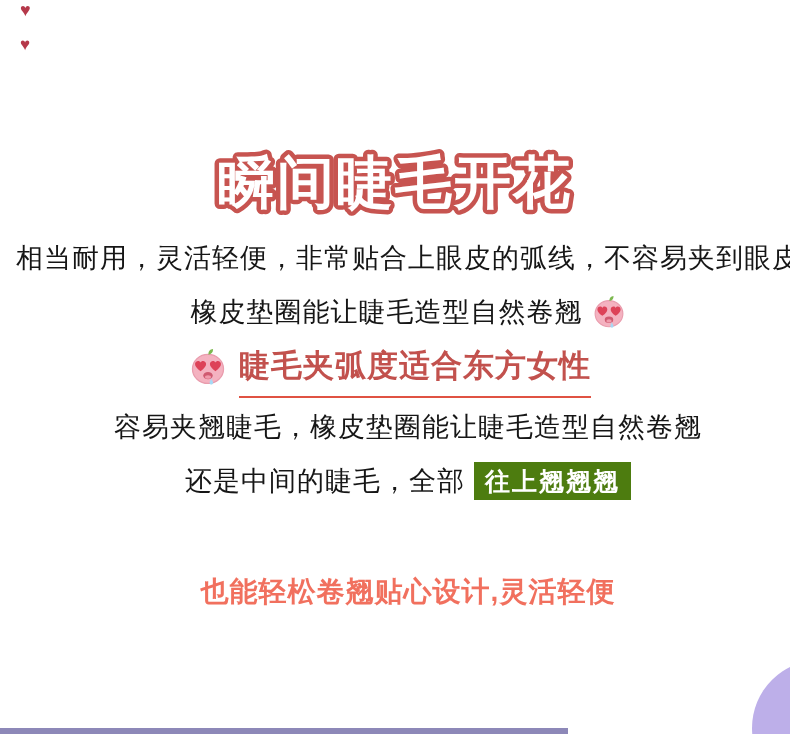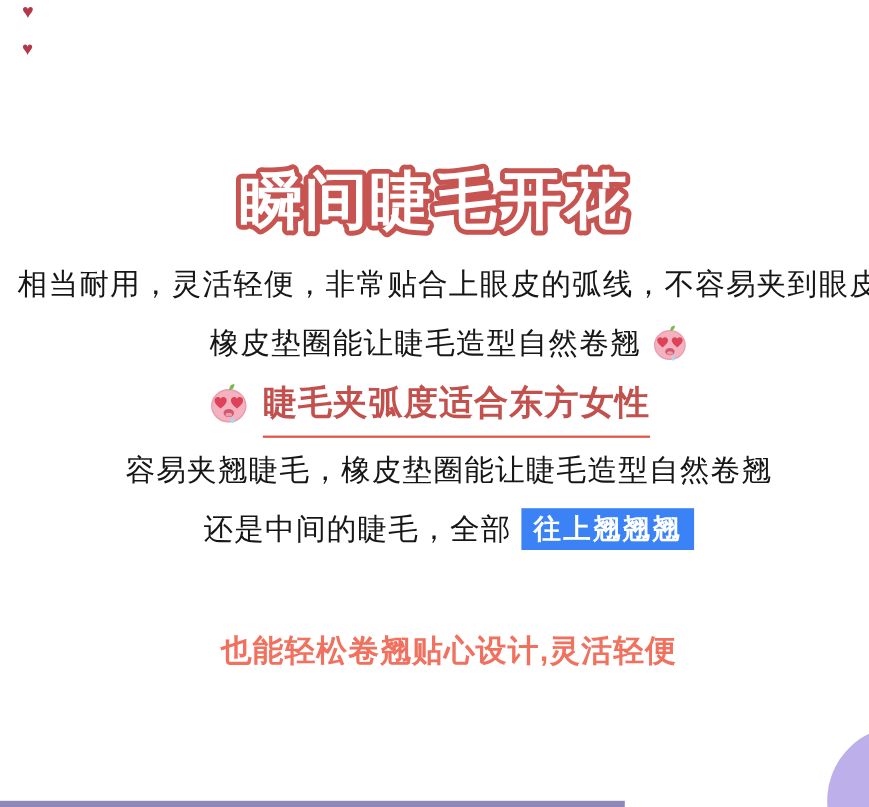--- a/index.html
+++ b/index.html
@@ -26,21 +26,21 @@
     padding-bottom:12px;border-bottom:2px solid #e05243;margin-left:20px;
   }
   .heading-text{
     display:block;font-size:31px;font-weight:800;color:#c2514d;
     letter-spacing:1px;line-height:36px;white-space:nowrap;
   }
   .heading-emoji{position:absolute;left:-50px;top:0;width:38px;height:38px;}
   .l4{top:409px;}
   .l5{top:462px;text-align:right;}
   .highlight-box{
-    display:inline-block;background:#3b82f6;color:#ffffff;
+    display:inline-block;background:#4d7c0f;color:#ffffff;
     font-size:25px;font-weight:700;letter-spacing:2px;line-height:28px;
     padding:5px 11px;margin-left:9px;
   }
   .l6{top:519px;}
   .l7{top:574px;font-size:28px;font-weight:700;color:#f1705e;letter-spacing:1px;}
   .corner-circle{
     position:absolute;left:752px;top:660px;width:136px;height:136px;
     border-radius:50%;background:#bdafe9;
   }
   .bottom-bar{

